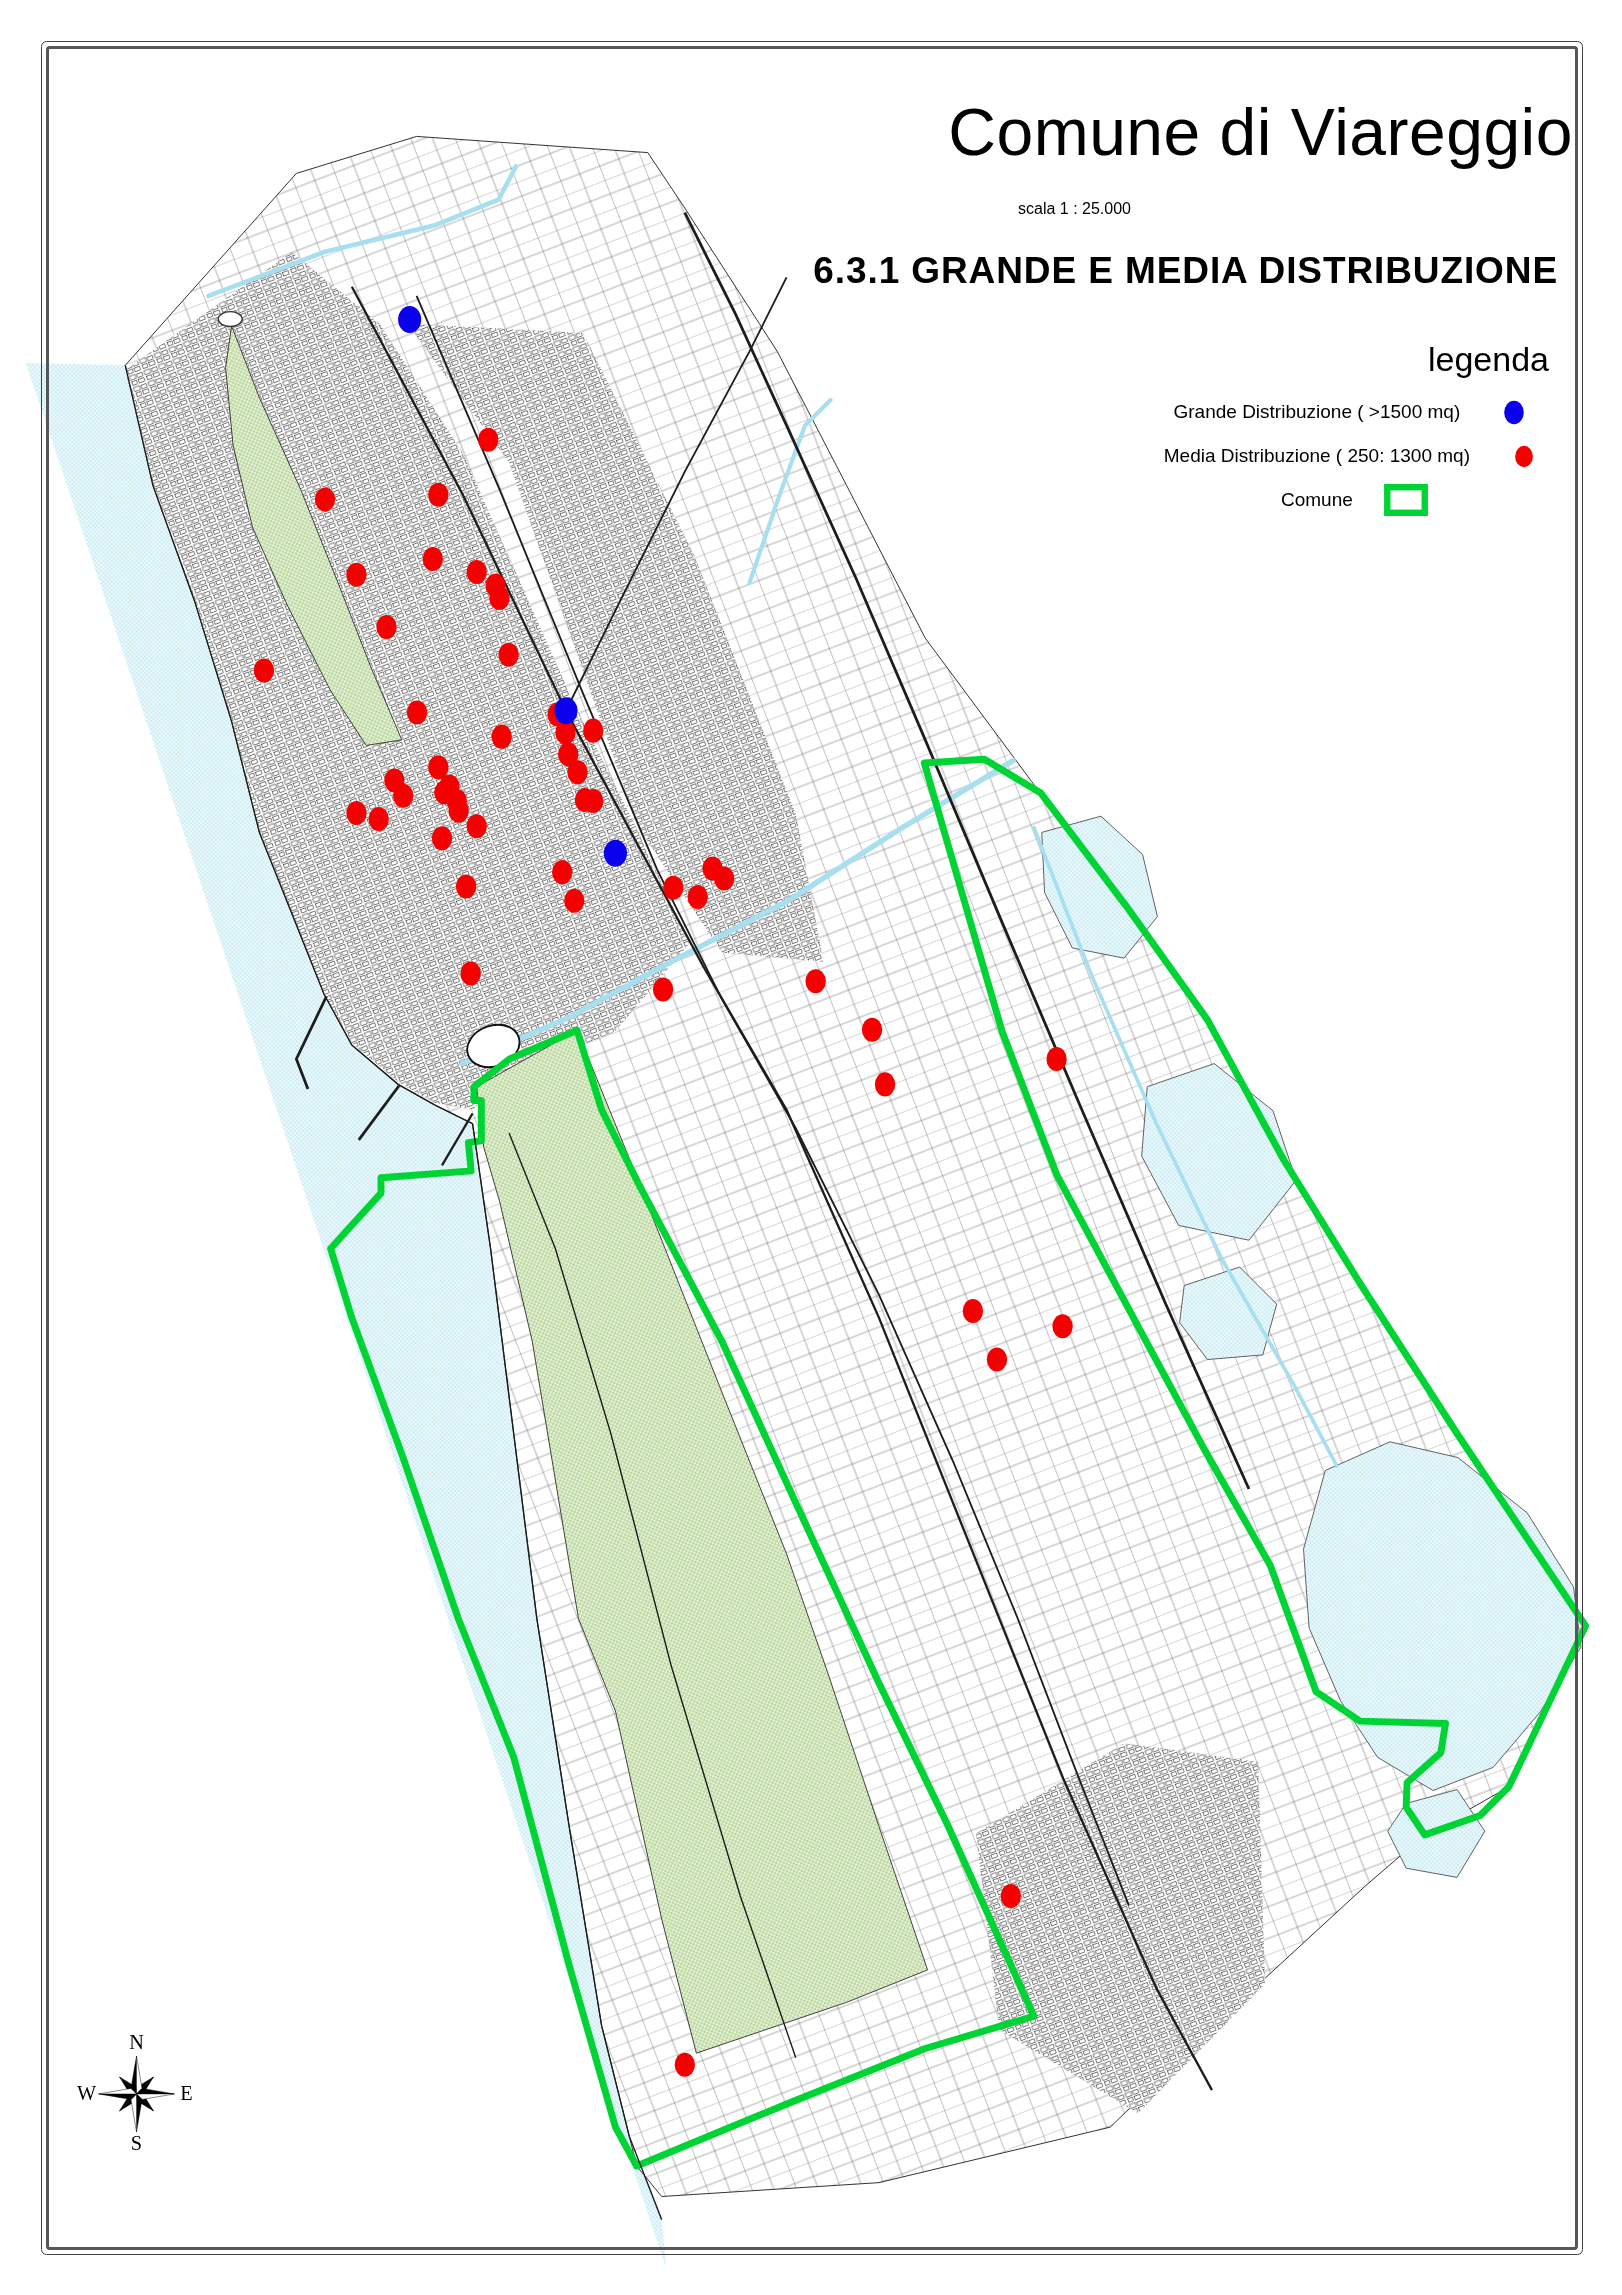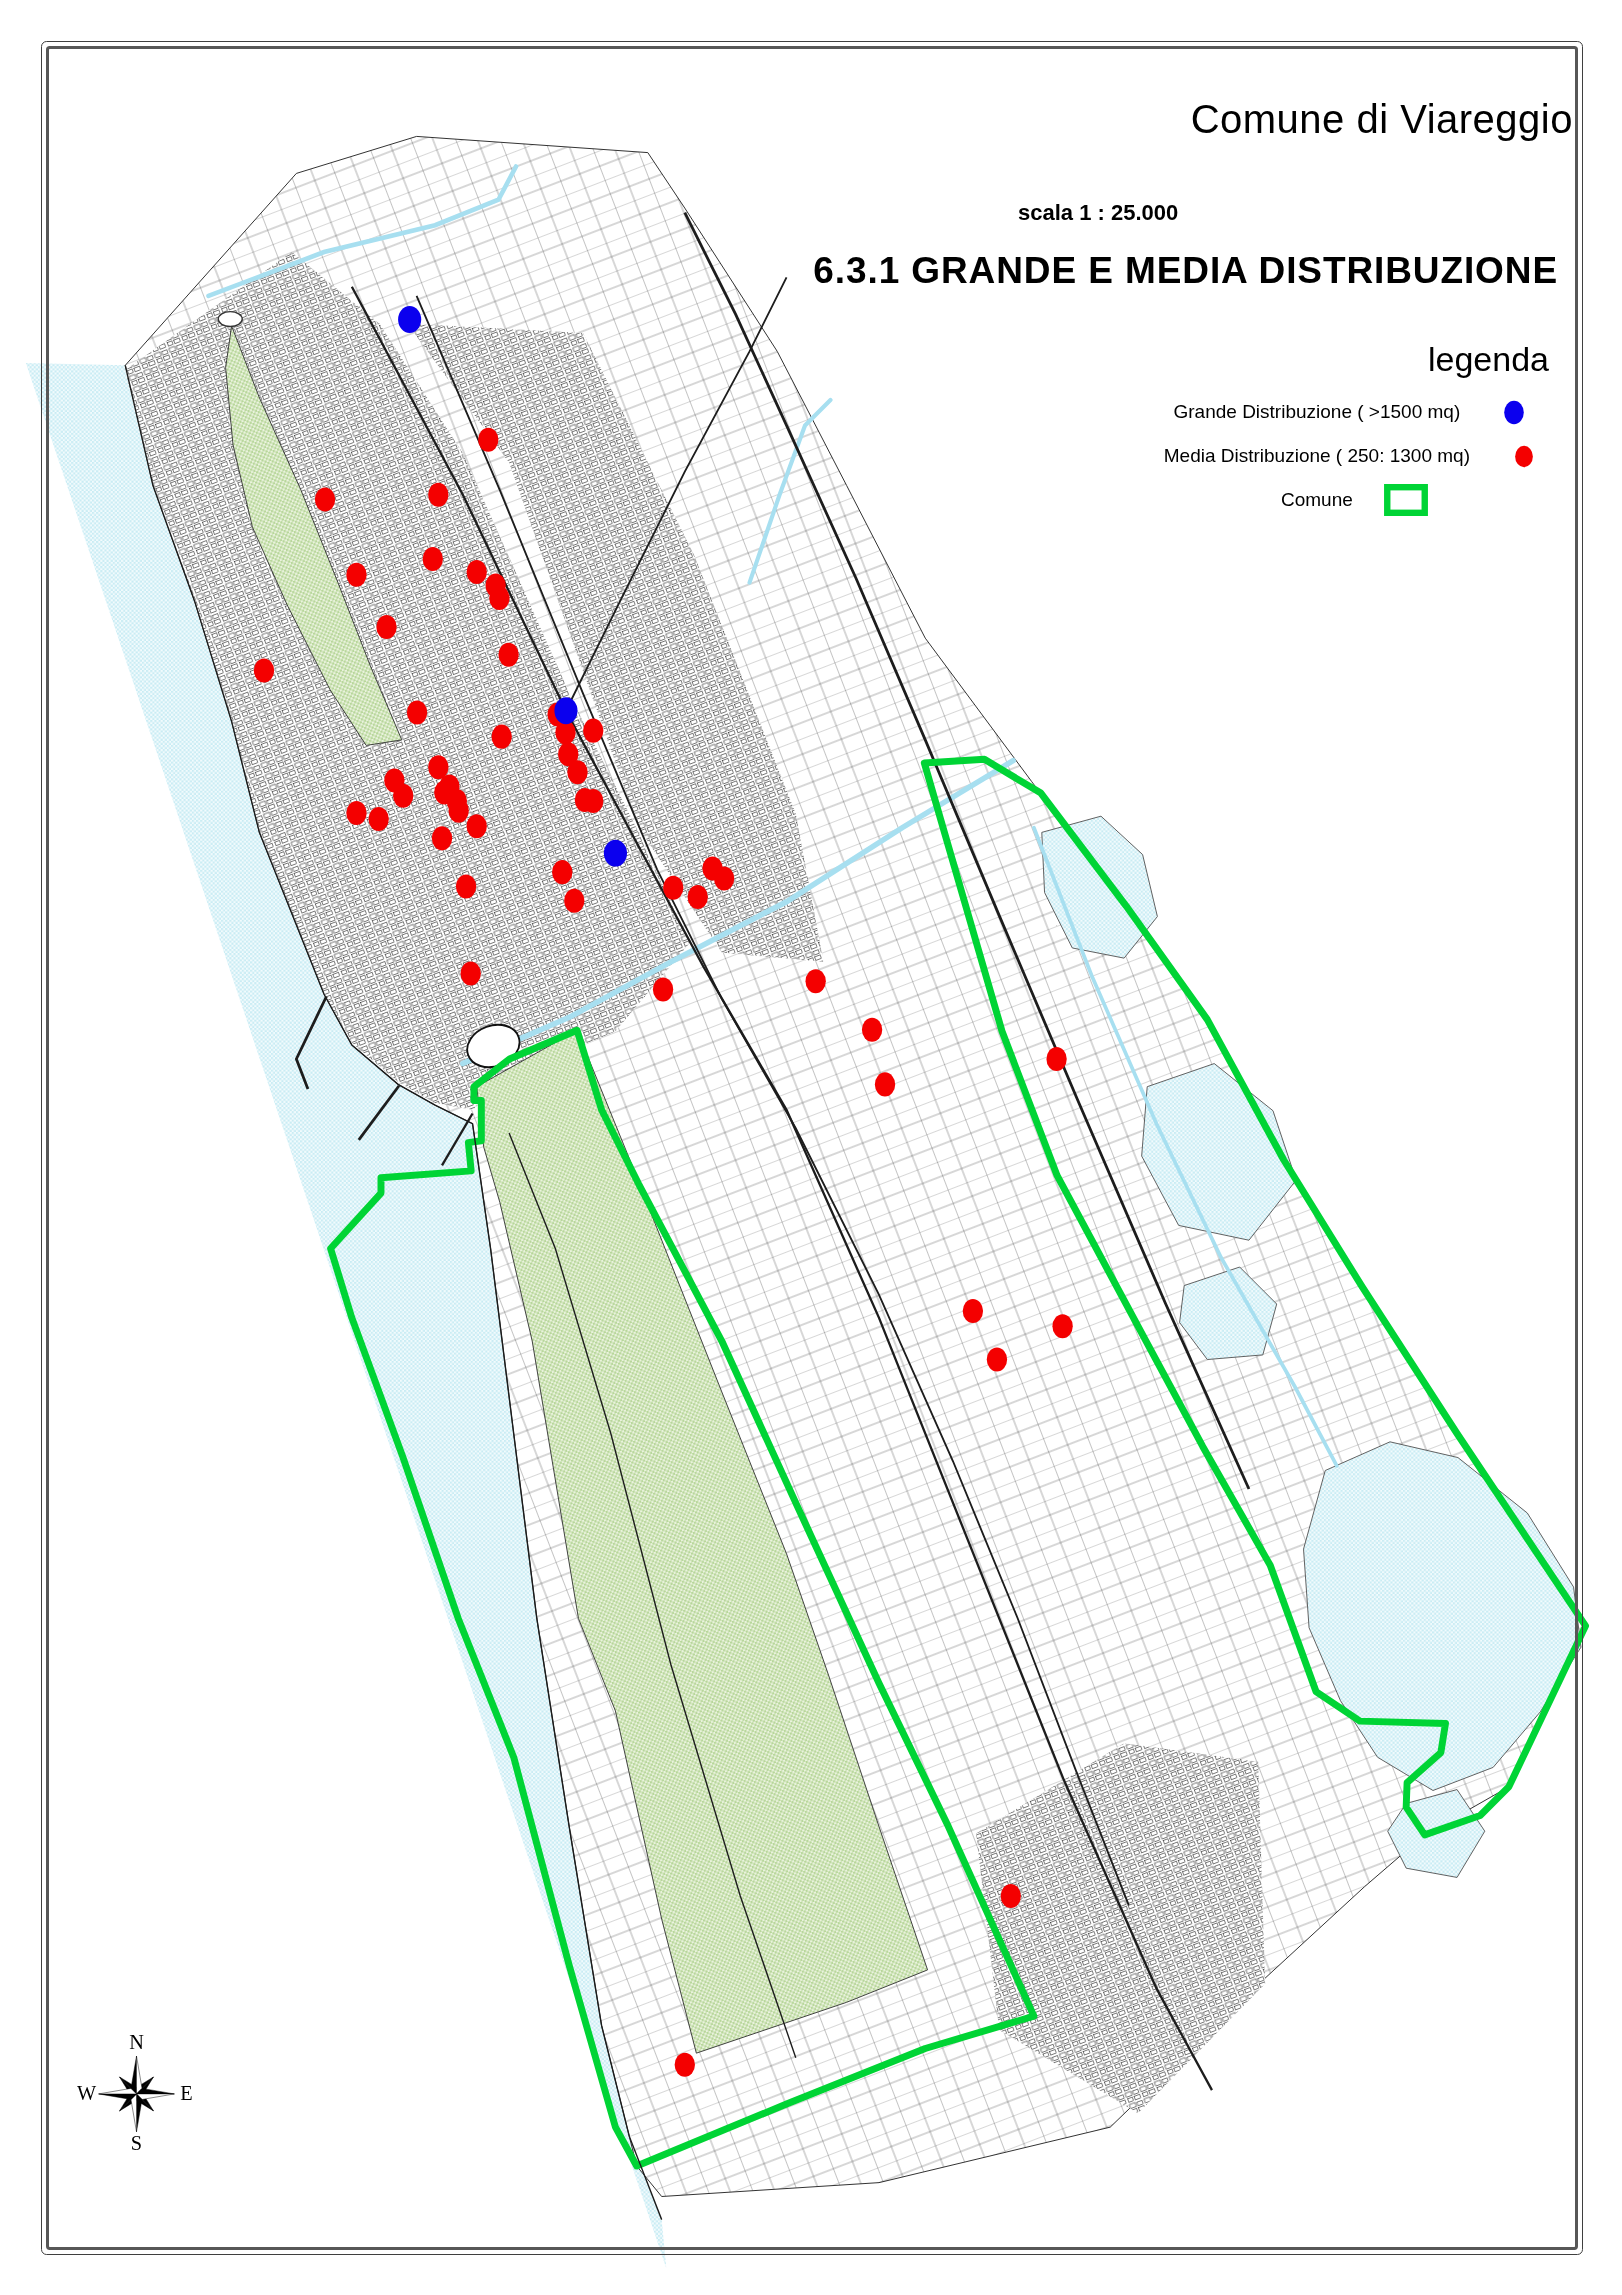--- a/index.html
+++ b/index.html
@@ -7,23 +7,23 @@
   .frame-outer{position:absolute;left:41px;top:41px;right:40px;bottom:40px;
     border:1.4px solid #3f3f3f;border-radius:5.6px;}
   .frame-inner{position:absolute;left:46px;top:46px;right:45px;bottom:45px;
     border:3.7px solid #575757;border-radius:3.7px;}
   #map-svg{position:absolute;left:0;top:0;width:1623px;height:2295px;}
   .coast{fill:none;stroke:#1c1c1c;stroke-width:3;}
   .parco-line{fill:none;stroke:var(--parco-green,#00d435);stroke-width:15;stroke-linejoin:round;}
   .road{fill:none;stroke:#1d1d1d;}
   .canal{fill:none;stroke:var(--water-line,#a7dff0);stroke-linecap:round;}
   .header-block{position:absolute;top:98px;right:50px;text-align:right;color:#000;}
-  .map-title{font-size:40px;font-weight:400;letter-spacing:0.5px;line-height:1.05;}
+  .map-title{font-size:66px;font-weight:400;letter-spacing:0.5px;line-height:1.05;}
   .map-subtitle{font-size:41px;font-style:italic;margin-top:8.3px;line-height:1.0;}
-  .scale-label{position:absolute;left:1018px;top:200px;font-size:22px;font-weight:bold;}
+  .scale-label{position:absolute;left:1018px;top:200px;font-size:16px;}
   .section-title{position:absolute;top:250px;right:65px;font-size:37px;font-weight:700;
     letter-spacing:0.9px;white-space:nowrap;margin-left:10px;}
   .legend{position:absolute;top:340px;right:74px;}
   .legend-title{font-size:34px;text-align:right;margin-bottom:17px;}
   .legend-row{display:flex;align-items:center;justify-content:center;margin-bottom:12px;}
   .legend-label{font-size:19px;margin-right:28px;white-space:nowrap;}
   .legend-swatch{width:51px;height:32px;display:flex;align-items:center;justify-content:center;}
   .compass{position:absolute;left:74px;top:2033px;}
   .compass text{font-family:"Liberation Serif",serif;font-size:44px;fill:#000;}
 </style>

